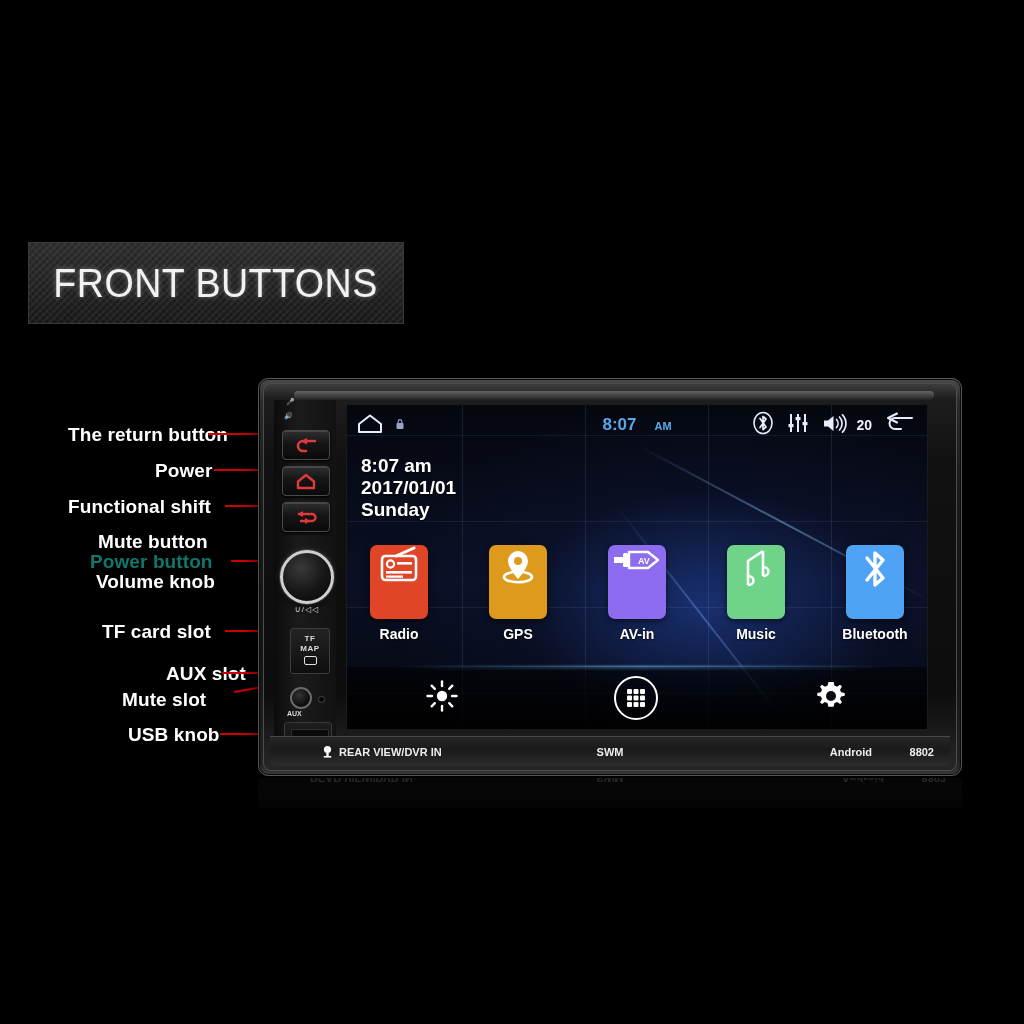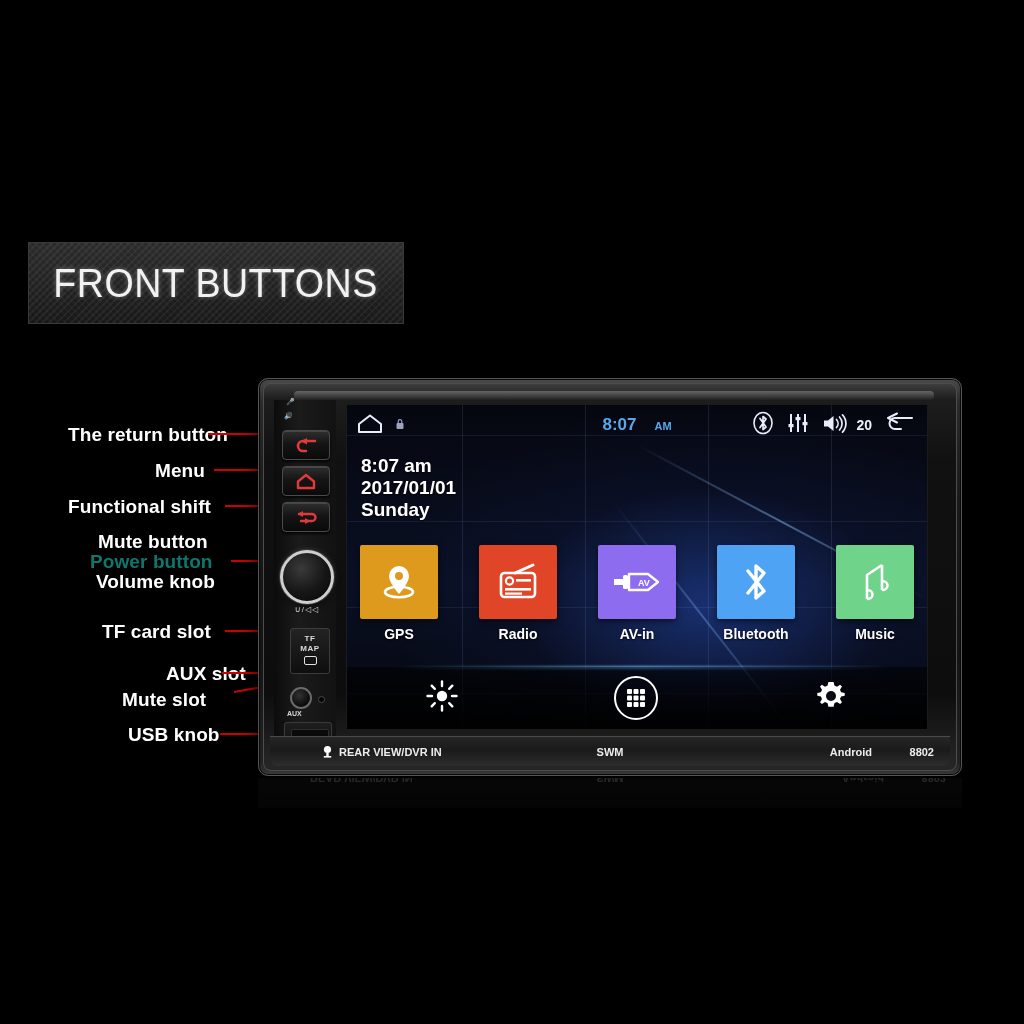--- a/index.html
+++ b/index.html
@@ -165,22 +165,22 @@
     text-shadow:0 1px 2px rgba(0,0,0,.8);
   }
 
   
   #tiles{
     position:absolute; left:8px; right:8px; top:140px;
     display:flex; justify-content:space-between; padding:0 6px;
   }
   .tile{width:76px; display:flex; flex-direction:column; align-items:center;}
   .tile-sq{
-    width:78px;height:74px;border-radius:2px;
-    display:flex;align-items:center;justify-content:center;
+    width:58px;height:74px;border-radius:7px;
+    display:flex;justify-content:center;
     box-shadow:0 2px 6px rgba(0,0,0,.6);
   }
   .tile-label{margin-top:7px;color:#fff;font-size:14px;font-weight:700;
     text-shadow:0 1px 2px rgba(0,0,0,.9);}
 
   
   #dock{
     position:absolute; left:0; right:0; bottom:0; height:62px;
     background:linear-gradient(180deg, rgba(0,0,0,.55), rgba(0,0,0,.92));
     display:flex; align-items:center; justify-content:space-around;
@@ -225,21 +225,21 @@
 <div id="stage">
 
   <div id="banner">
     <span id="banner-text">FRONT BUTTONS</span>
   </div>
 
   <div class="callout" style="left:68px; top:424px;">The return button</div>
   <div class="leader" style="left:208px; top:433px; width:58px;"></div>
   <div class="dot" style="left:266px; top:429px;"></div>
 
-  <div class="callout" style="left:155px; top:460px;">Menu</div>
+  <div class="callout" style="left:155px; top:460px;">Power</div>
   <div class="leader" style="left:214px; top:469px; width:52px;"></div>
   <div class="dot" style="left:266px; top:465px;"></div>
 
   <div class="callout" style="left:68px; top:496px;">Functional shift</div>
   <div class="leader" style="left:225px; top:505px; width:41px;"></div>
   <div class="dot" style="left:266px; top:501px;"></div>
 
   <div class="callout" style="left:98px; top:531px;">Mute button</div>
   <div class="callout red" style="left:90px; top:551px;">Power button</div>
   <div class="leader" style="left:231px; top:560px; width:50px;"></div>
@@ -370,75 +370,75 @@
 
         <div id="clockwidget">
           <div>8:07 am</div>
           <div>2017/01/01</div>
           <div>Sunday</div>
         </div>
 
         <div id="tiles">
 
           <div class="tile">
-            <div class="tile-sq" style="background:#dd9a1c;">
-              <svg width="44" height="44" viewBox="0 0 44 44">
-                <path d="M22 6 A10 10 0 0 1 32 16 C32 23 22 34 22 34 C22 34 12 23 12 16 A10 10 0 0 1 22 6 Z" fill="#fff"></path>
-                <circle cx="22" cy="16" r="4" fill="#dd9a1c"></circle>
-                <ellipse cx="22" cy="32" rx="14" ry="5.2" fill="none" stroke="#fff" stroke-width="2.6"></ellipse>
-              </svg>
-            </div>
-            <div class="tile-label">GPS</div>
-          </div>
-
-          <div class="tile">
             <div class="tile-sq" style="background:#e14528;">
               <svg width="46" height="40" viewBox="0 0 46 40">
                 <line x1="20" y1="11" x2="38" y2="3" stroke="#fff" stroke-width="3" stroke-linecap="round"></line>
                 <rect x="6" y="11" width="34" height="24" rx="3.5" fill="none" stroke="#fff" stroke-width="2.6"></rect>
                 <circle cx="14.5" cy="19" r="3.6" fill="none" stroke="#fff" stroke-width="2.2"></circle>
                 <rect x="21" y="17" width="15" height="2.6" fill="#fff"></rect>
                 <rect x="10" y="26" width="26" height="2.6" fill="#fff"></rect>
                 <rect x="10" y="30.5" width="17" height="2.2" fill="#fff"></rect>
               </svg>
             </div>
             <div class="tile-label">Radio</div>
           </div>
 
           <div class="tile">
+            <div class="tile-sq" style="background:#dd9a1c;">
+              <svg width="44" height="44" viewBox="0 0 44 44">
+                <path d="M22 6 A10 10 0 0 1 32 16 C32 23 22 34 22 34 C22 34 12 23 12 16 A10 10 0 0 1 22 6 Z" fill="#fff"></path>
+                <circle cx="22" cy="16" r="4" fill="#dd9a1c"></circle>
+                <ellipse cx="22" cy="32" rx="14" ry="5.2" fill="none" stroke="#fff" stroke-width="2.6"></ellipse>
+              </svg>
+            </div>
+            <div class="tile-label">GPS</div>
+          </div>
+
+          <div class="tile">
             <div class="tile-sq" style="background:#8d6cf0;">
               <svg width="50" height="30" viewBox="0 0 50 30">
                 <rect x="2" y="12" width="9" height="6" fill="#fff"></rect>
                 <rect x="11" y="8" width="5" height="14" rx="1.5" fill="#fff"></rect>
                 <path d="M17 7 H36 L46 15 L36 23 H17 Z" fill="none" stroke="#fff" stroke-width="2.4" stroke-linejoin="round"></path>
                 <text x="26" y="19" font-size="9" font-weight="bold" fill="#fff" font-family="Liberation Sans, sans-serif">AV</text>
               </svg>
             </div>
             <div class="tile-label">AV-in</div>
-          </div>
-
-          <div class="tile">
-            <div class="tile-sq" style="background:#4ea3f5;">
-              <svg width="34" height="48" viewBox="0 0 34 48">
-                <path d="M9 13 L25 33 L17 40 V8 L25 15 L9 35" fill="none" stroke="#fff" stroke-width="3.4" stroke-linejoin="round" stroke-linecap="round"></path>
-              </svg>
-            </div>
-            <div class="tile-label">Bluetooth</div>
           </div>
 
           <div class="tile">
             <div class="tile-sq" style="background:#6fd38a;">
               <svg width="40" height="46" viewBox="0 0 40 46">
                 <path d="M27 6 V31" fill="none" stroke="#fff" stroke-width="2.6"></path>
                 <path d="M27 6 L12 16 V40" fill="none" stroke="#fff" stroke-width="2.6" stroke-linejoin="round"></path>
                 <path d="M12 40 A5.5 4.5 0 0 0 12 31" fill="none" stroke="#fff" stroke-width="2.6"></path>
                 <path d="M27 31 A5.5 4.5 0 0 0 27 22" fill="none" stroke="#fff" stroke-width="2.6"></path>
               </svg>
             </div>
             <div class="tile-label">Music</div>
+          </div>
+
+          <div class="tile">
+            <div class="tile-sq" style="background:#4ea3f5;">
+              <svg width="34" height="48" viewBox="0 0 34 48">
+                <path d="M9 13 L25 33 L17 40 V8 L25 15 L9 35" fill="none" stroke="#fff" stroke-width="3.4" stroke-linejoin="round" stroke-linecap="round"></path>
+              </svg>
+            </div>
+            <div class="tile-label">Bluetooth</div>
           </div>
 
         </div>
 
         <div id="dock">
           <span>
             <svg width="34" height="34" viewBox="0 0 34 34">
               <circle cx="17" cy="17" r="5.2" fill="#fff"></circle>
               <g stroke="#fff" stroke-width="2.4" stroke-linecap="round">
                 <line x1="17" y1="2.5" x2="17" y2="7"></line>

